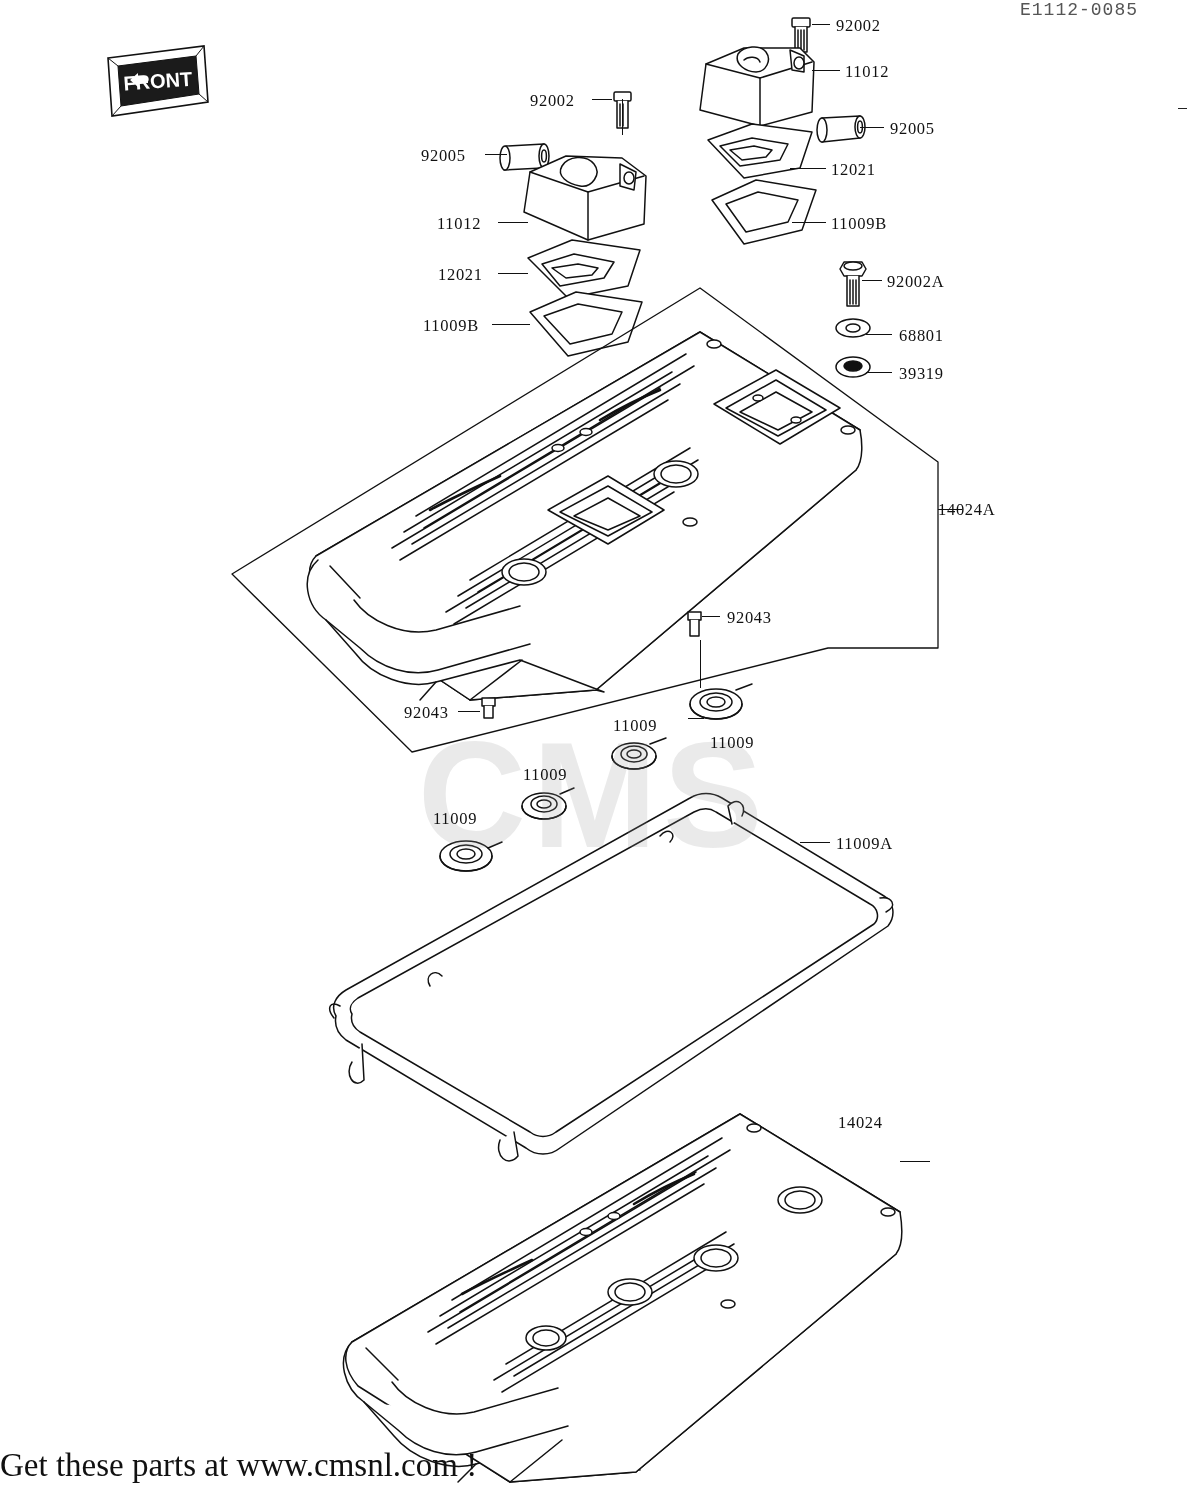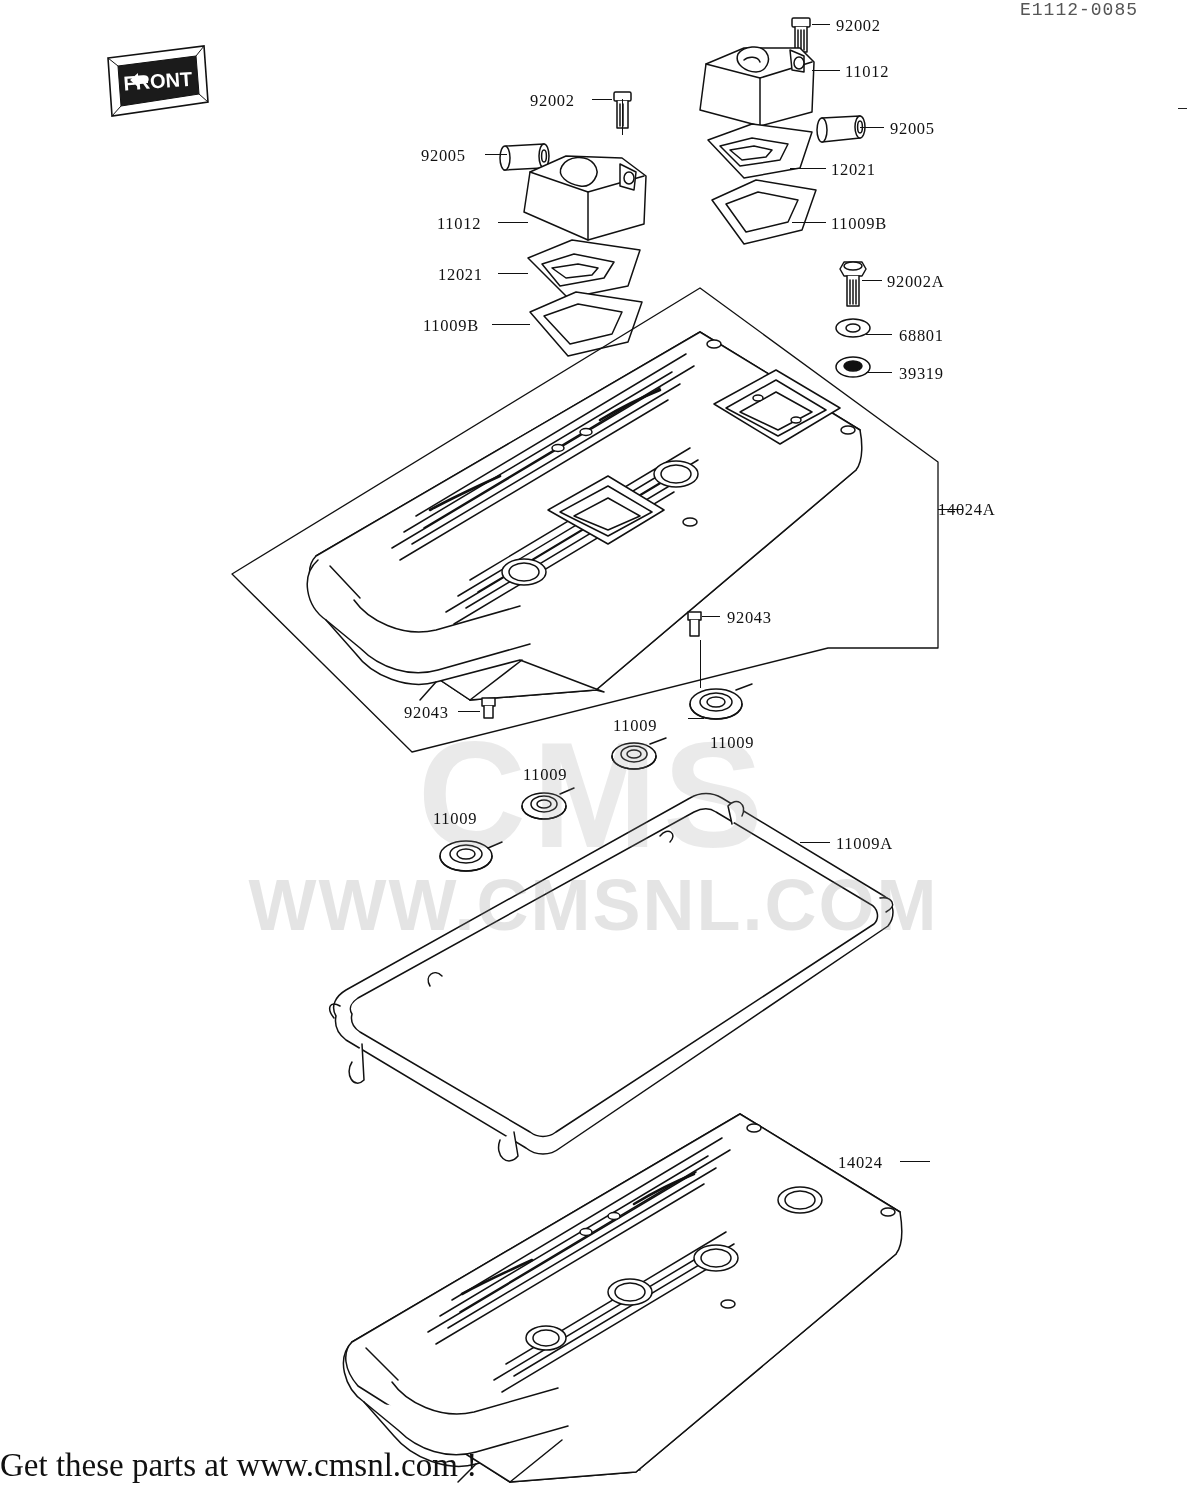--- a/index.html
+++ b/index.html
@@ -309,21 +309,20 @@
         <ellipse cx="614" cy="1216" rx="6" ry="3.5" fill="#fff"></ellipse>
 
         <path d="M462 1294 C484 1282 510 1270 532 1260" stroke-width="2.6"></path>
         <path d="M634 1204 C654 1192 674 1182 694 1174" stroke-width="2.6"></path>
       </g>
     </svg>
   </div>
 
   <div class="wm">
     <div class="wm-cms">CMS</div>
-    <div class="wm-text">WWW.CMSNL.COM</div>
   </div>
 
   <div>
 
     <div class="lead h" style="left:812px;top:24px;width:18px;"></div>
     <div class="lead h" style="left:812px;top:70px;width:28px;"></div>
     <div class="lead h" style="left:860px;top:127px;width:24px;"></div>
     <div class="lead h" style="left:790px;top:168px;width:36px;"></div>
     <div class="lead h" style="left:792px;top:222px;width:34px;"></div>
 
@@ -369,17 +368,17 @@
   <div class="lbl" style="left:899px;top:364px">39319</div>
 
   <div class="lbl" style="left:938px;top:500px">14024A</div>
   <div class="lbl" style="left:727px;top:608px">92043</div>
   <div class="lbl" style="left:710px;top:733px">11009</div>
   <div class="lbl" style="left:613px;top:716px">11009</div>
   <div class="lbl" style="left:523px;top:765px">11009</div>
   <div class="lbl" style="left:433px;top:809px">11009</div>
   <div class="lbl" style="left:404px;top:703px">92043</div>
   <div class="lbl" style="left:836px;top:834px">11009A</div>
-  <div class="lbl" style="left:838px;top:1153px">14024</div>
+  <div class="lbl" style="left:838px;top:1113px">14024</div>
 
   <div class="footer">Get these parts at www.cmsnl.com !</div>
 
 </div>
 
 </body></html>

